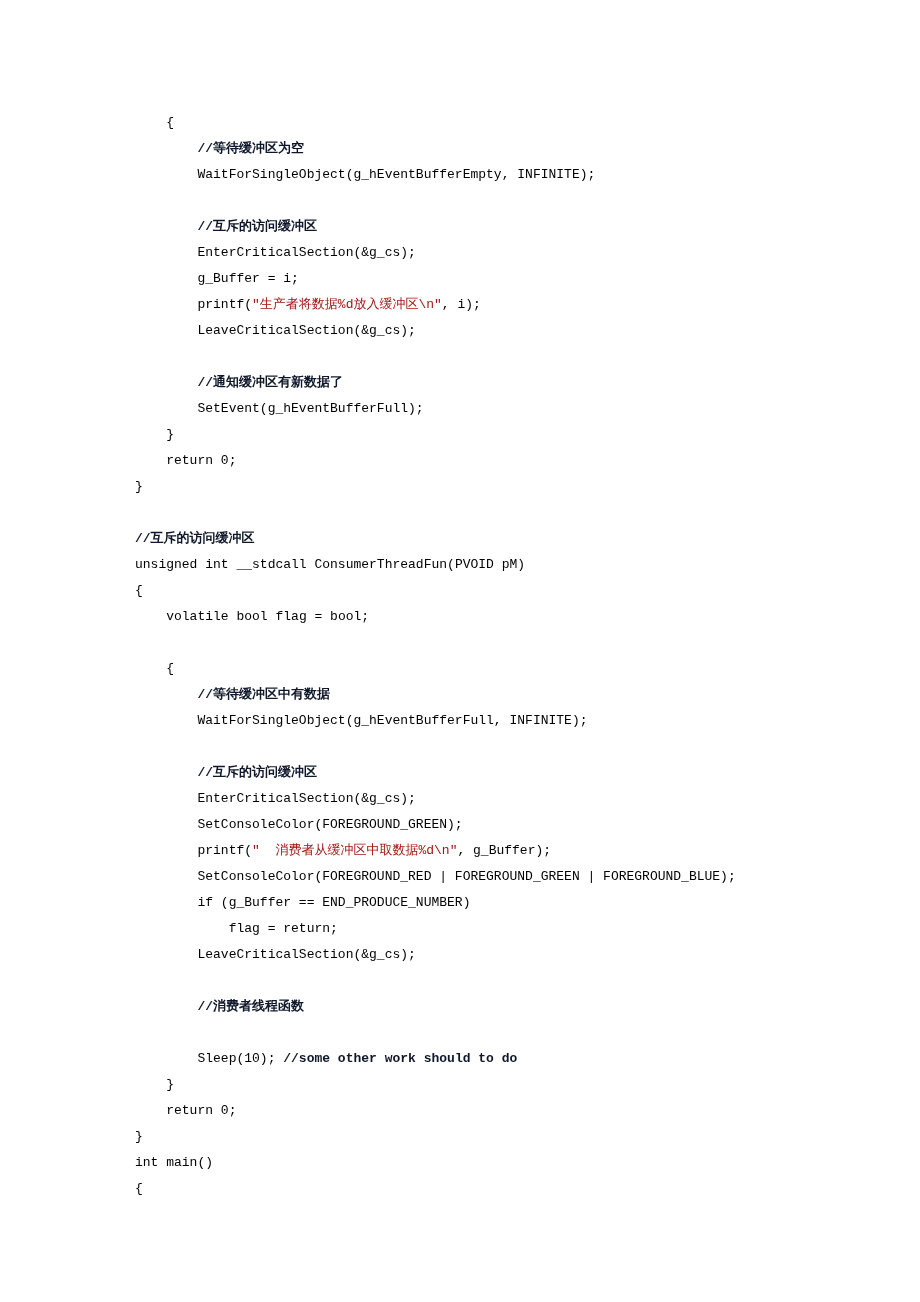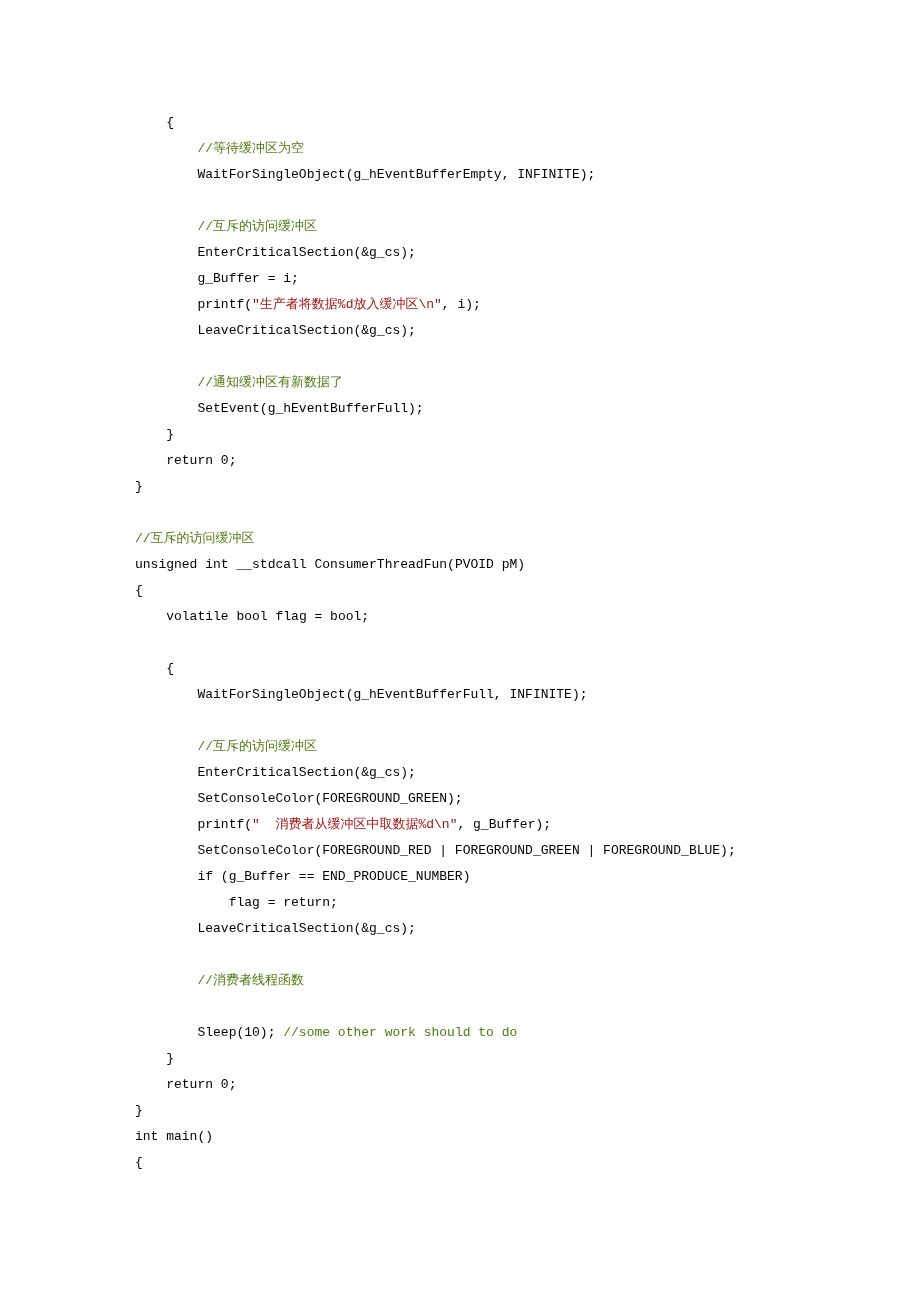--- a/index.html
+++ b/index.html
@@ -14,21 +14,21 @@
     width: 920px;
     min-height: 1302px;
     background: #fff;
     padding: 110px 0 0 135px;
     box-sizing: border-box;
   }
   .code-line {
     white-space: pre;
     color: #000;
   }
-  .k-green { color: #4d7c0f; }
+  .k-green { color: #0f172a; font-weight: bold; }
   .k-blue  { color: #000000; }
   .k-red   { color: #a31515; }
 </style>
 </head>
 <body>
 
 <div class="page">
   <div id="code-container">
       <div class="code-line">    <span>{</span></div>
       <div class="code-line">        <span class="k-green">//等待缓冲区为空</span></div>
@@ -45,20 +45,21 @@
       <div class="code-line">    <span>}</span></div>
       <div class="code-line">    <span class="k-blue">return</span><span> 0;</span></div>
       <div class="code-line"><span>}</span></div>
       <div class="code-line">&nbsp;</div>
       <div class="code-line"><span class="k-green">//互斥的访问缓冲区</span></div>
       <div class="code-line"><span class="k-blue">unsigned</span><span> </span><span class="k-blue">int</span><span> __stdcall ConsumerThreadFun(PVOID pM)</span></div>
       <div class="code-line"><span>{</span></div>
       <div class="code-line">    <span class="k-blue">volatile</span><span> </span><span class="k-blue">bool</span><span> flag = </span><span class="k-blue">bool</span><span>;</span></div>
       <div class="code-line">&nbsp;</div>
       <div class="code-line">    <span>{</span></div>
+      <div class="code-line">        <span class="k-green">//等待缓冲区中有数据</span></div>
       <div class="code-line">        <span>WaitForSingleObject(g_hEventBufferFull, INFINITE);</span></div>
       <div class="code-line">&nbsp;</div>
       <div class="code-line">        <span class="k-green">//互斥的访问缓冲区</span></div>
       <div class="code-line">        <span>EnterCriticalSection(&amp;g_cs);</span></div>
       <div class="code-line">        <span>SetConsoleColor(FOREGROUND_GREEN);</span></div>
       <div class="code-line">        <span>printf(</span><span class="k-red">"  消费者从缓冲区中取数据%d\n"</span><span>, g_Buffer);</span></div>
       <div class="code-line">        <span>SetConsoleColor(FOREGROUND_RED | FOREGROUND_GREEN | FOREGROUND_BLUE);</span></div>
       <div class="code-line">        <span class="k-blue">if</span><span> (g_Buffer == END_PRODUCE_NUMBER)</span></div>
       <div class="code-line">            <span>flag = </span><span class="k-blue">return</span><span>;</span></div>
       <div class="code-line">        <span>LeaveCriticalSection(&amp;g_cs);</span></div>

